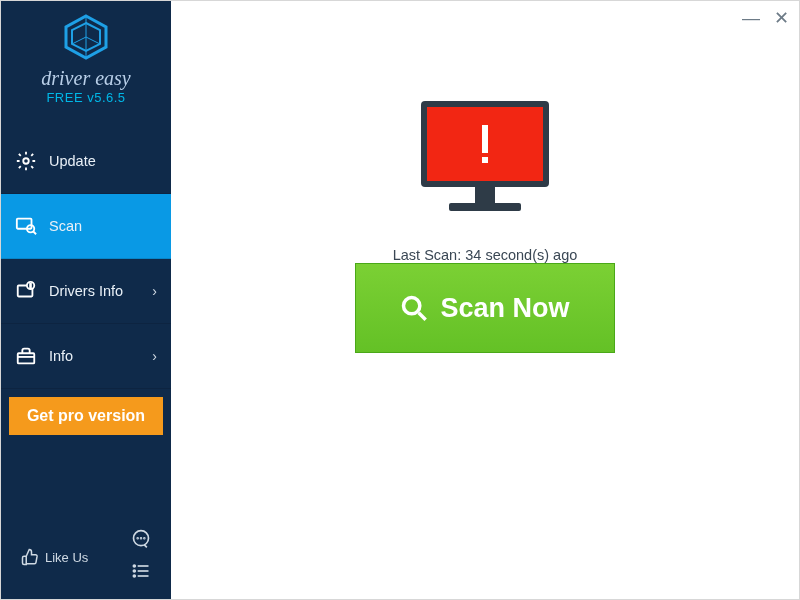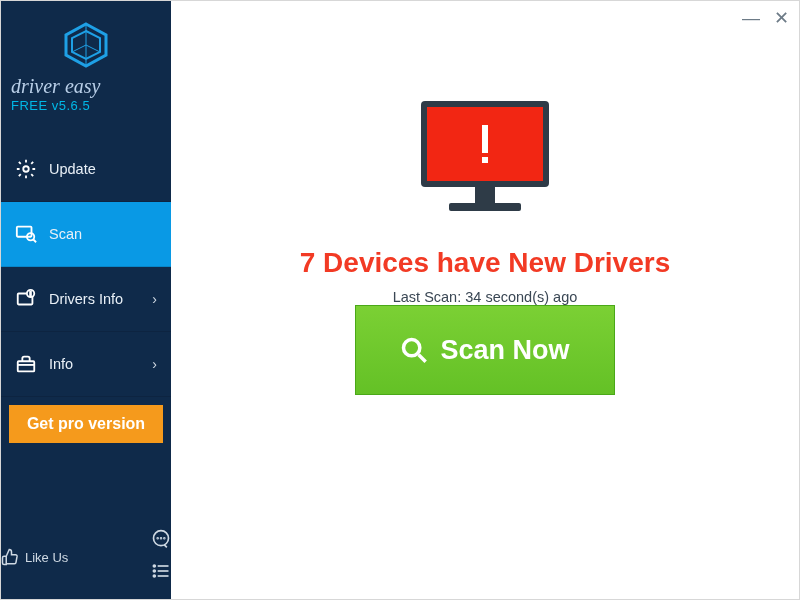--- a/index.html
+++ b/index.html
@@ -1,30 +1,30 @@
 <!DOCTYPE html>
 <html><head>
 <meta charset="utf-8">
 <style>
 * { margin:0; padding:0; box-sizing:border-box; font-family: "Segoe UI", Arial, sans-serif; }
 html,body { width:800px; height:600px; overflow:hidden; }
 .window { width:800px; height:600px; display:flex; background:#fff; border:1px solid #d7d7d7; position:relative; }
 .sidebar { width:170px; height:100%; background:#0f2a4a; color:#fff; display:flex; flex-direction:column; }
-.logo-area { padding:20px 10px 10px; }
+.logo-area { padding:12px 10px 10px; text-align:center; }
 .hex-logo { width:48px; height:48px; margin:0 auto 6px; }
 .brand-name { font-family: Georgia, "Times New Roman", serif; font-style:italic; font-size:20px; color:#b9cfe8; font-weight:500; }
 .brand-ver { font-size:13px; color:#00b7e6; letter-spacing:0.5px; }
 .nav { margin-top:14px; flex:1; }
 .nav-item { display:flex; align-items:center; height:65px; padding:0 14px; cursor:pointer; position:relative; border-bottom:1px solid rgba(0,0,0,0.12); }
 .nav-item.active { background:#0999e5; }
 .nav-icon { width:22px; height:22px; margin-right:12px; display:flex; align-items:center; justify-content:center; }
 .nav-label { font-size:14.5px; color:#e9f0f7; }
 .nav-item .chev { position:absolute; right:14px; color:#cfd9e3; font-size:14px; }
 .pro-btn { margin:8px; background:#f59a1c; color:#fff; font-size:16px; font-weight:bold; height:38px; display:flex; align-items:center; justify-content:center; cursor:pointer; }
-.bottom-bar { margin-top:auto; padding:14px 0; display:flex; align-items:center; justify-content:space-between; color:#cfd9e3; }
+.bottom-bar { margin-top:auto; padding:14px 20px; display:flex; align-items:center; justify-content:space-between; color:#cfd9e3; }
 .like { display:flex; align-items:center; font-size:13px; cursor:pointer; }
 .like svg { margin-right:6px; }
 .bottom-icons { display:flex; flex-direction:column; gap:8px; align-items:center; }
 .bottom-icons > div { cursor:pointer; }
 .main { flex:1; position:relative; background:#fff; }
 .win-ctrl { position:absolute; top:8px; right:10px; display:flex; gap:14px; color:#6d7b87; }
 .win-ctrl span { font-size:18px; cursor:pointer; line-height:1; }
 .content { display:flex; flex-direction:column; align-items:center; padding-top:96px; }
 .monitor { width:148px; height:128px; margin-bottom:22px; }
 .headline { font-size:28px; font-weight:bold; color:#f23a24; margin-bottom:10px; }
@@ -144,21 +144,20 @@
       <div class="monitor">
         <svg viewBox="0 0 148 128" width="148" height="128">
           <rect x="10" y="4" width="128" height="86" rx="4" fill="#2e3b47"></rect>
           <rect x="16" y="10" width="116" height="74" fill="#f22613"></rect>
           <rect x="71" y="28" width="6" height="28" fill="#fff"></rect>
           <rect x="71" y="60" width="6" height="6" fill="#fff"></rect>
           <rect x="64" y="90" width="20" height="16" fill="#2e3b47"></rect>
           <rect x="38" y="106" width="72" height="8" rx="2" fill="#2e3b47"></rect>
         </svg>
       </div>
-      <div class="headline">7 Devices have New Drivers</div>
       <div class="lastscan">Last Scan: 34 second(s) ago</div>
       <button class="scan-btn">
         <svg width="28" height="28" viewBox="0 0 24 24" fill="none" stroke="#fff" stroke-width="3">
           <circle cx="10" cy="10" r="7"></circle>
           <line x1="16" y1="16" x2="22" y2="22"></line>
         </svg>
         <span>Scan Now</span>
       </button>
     </div>
   </div>

